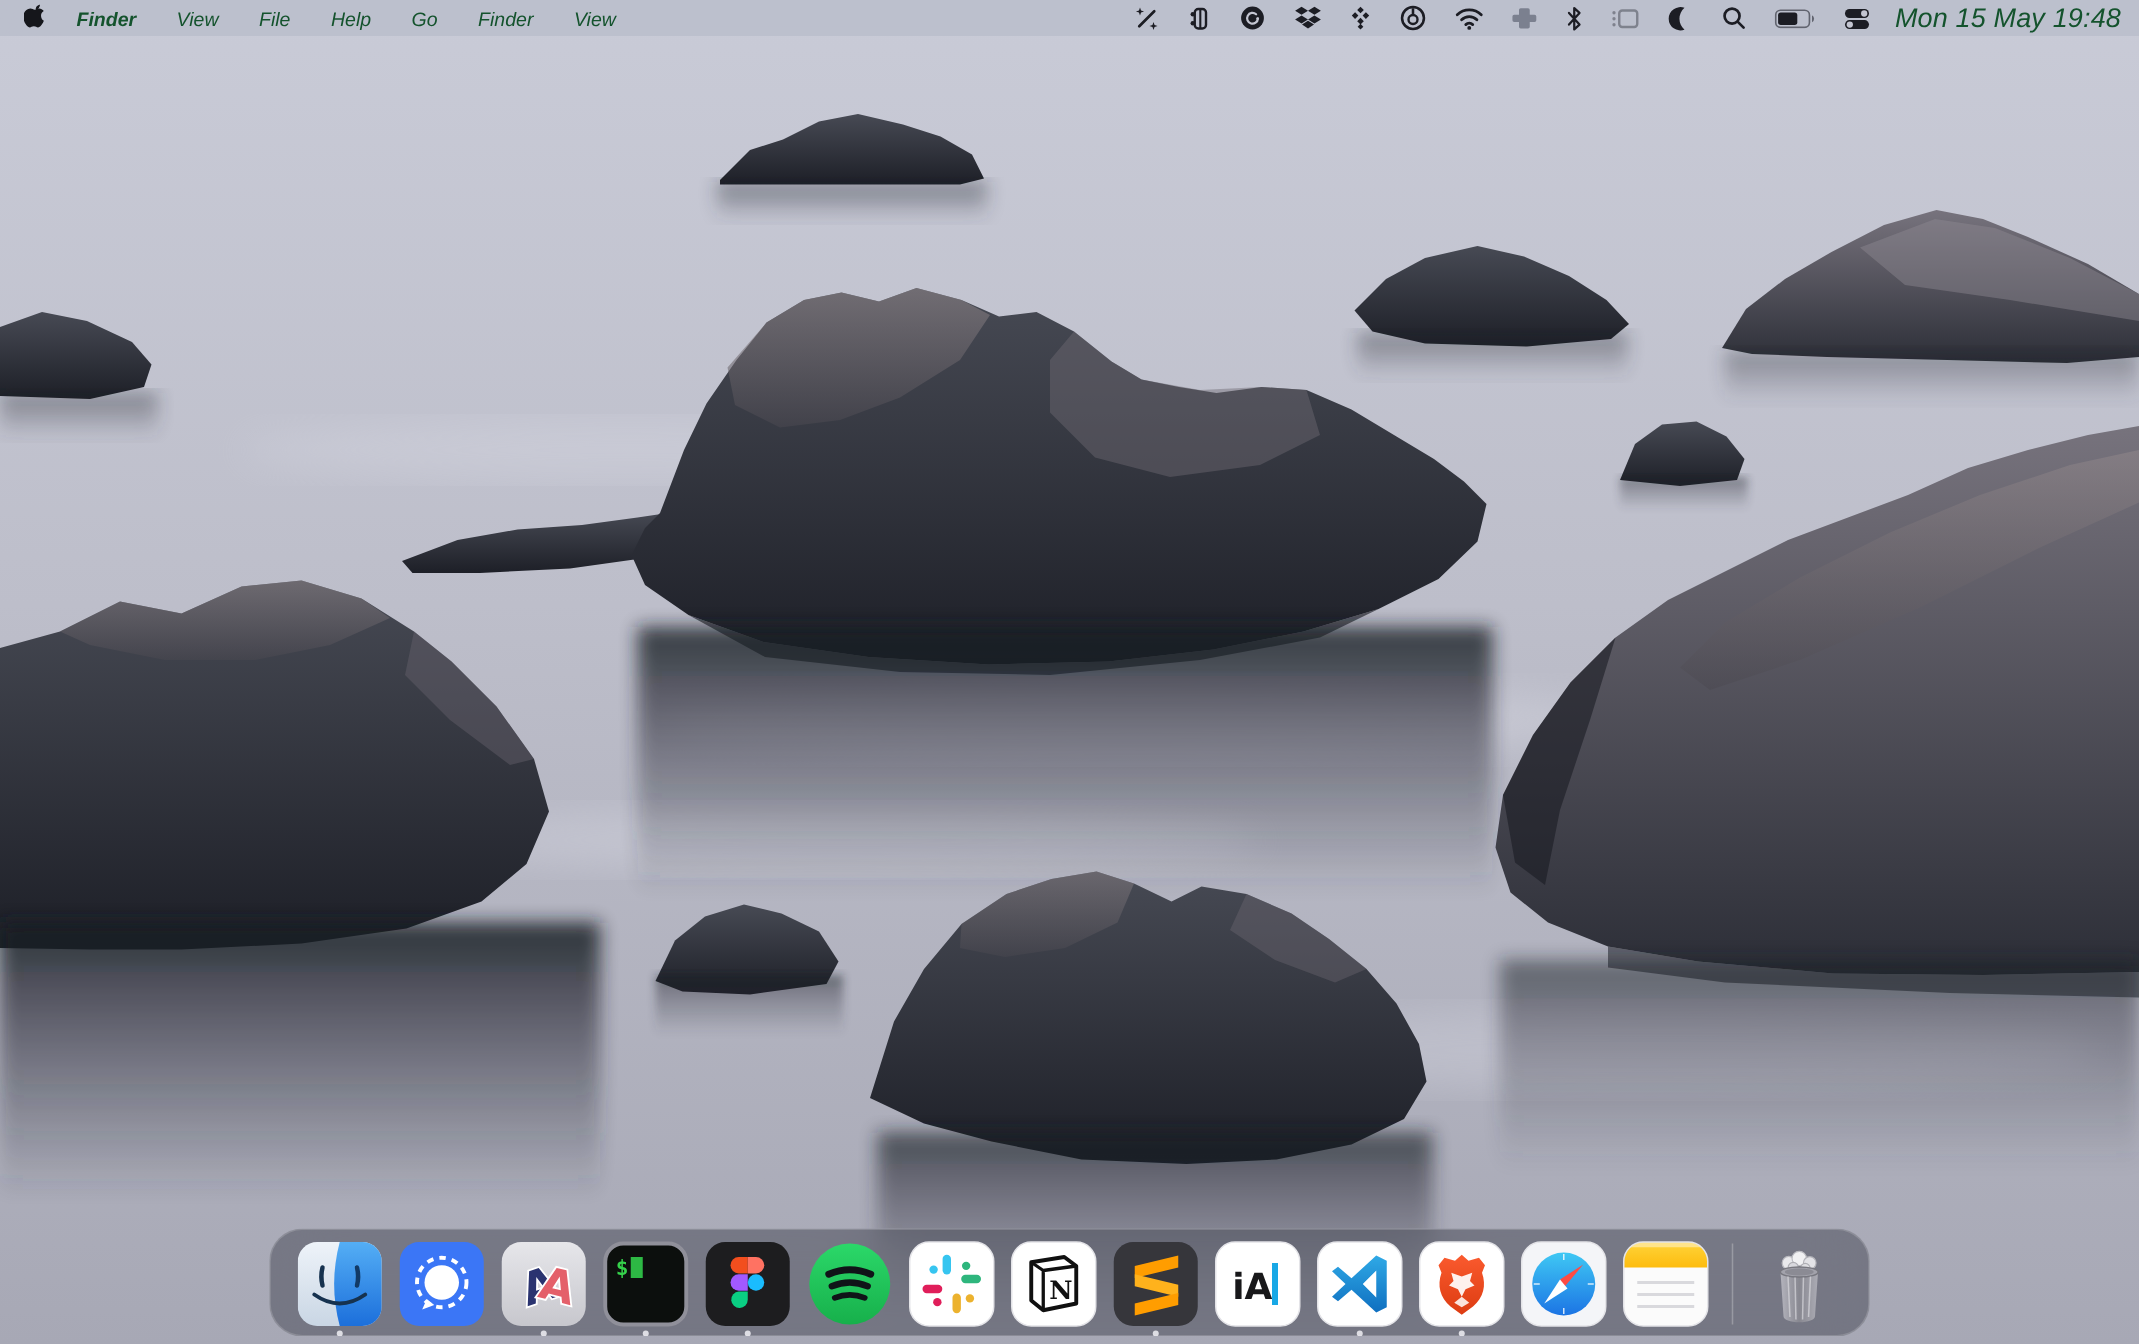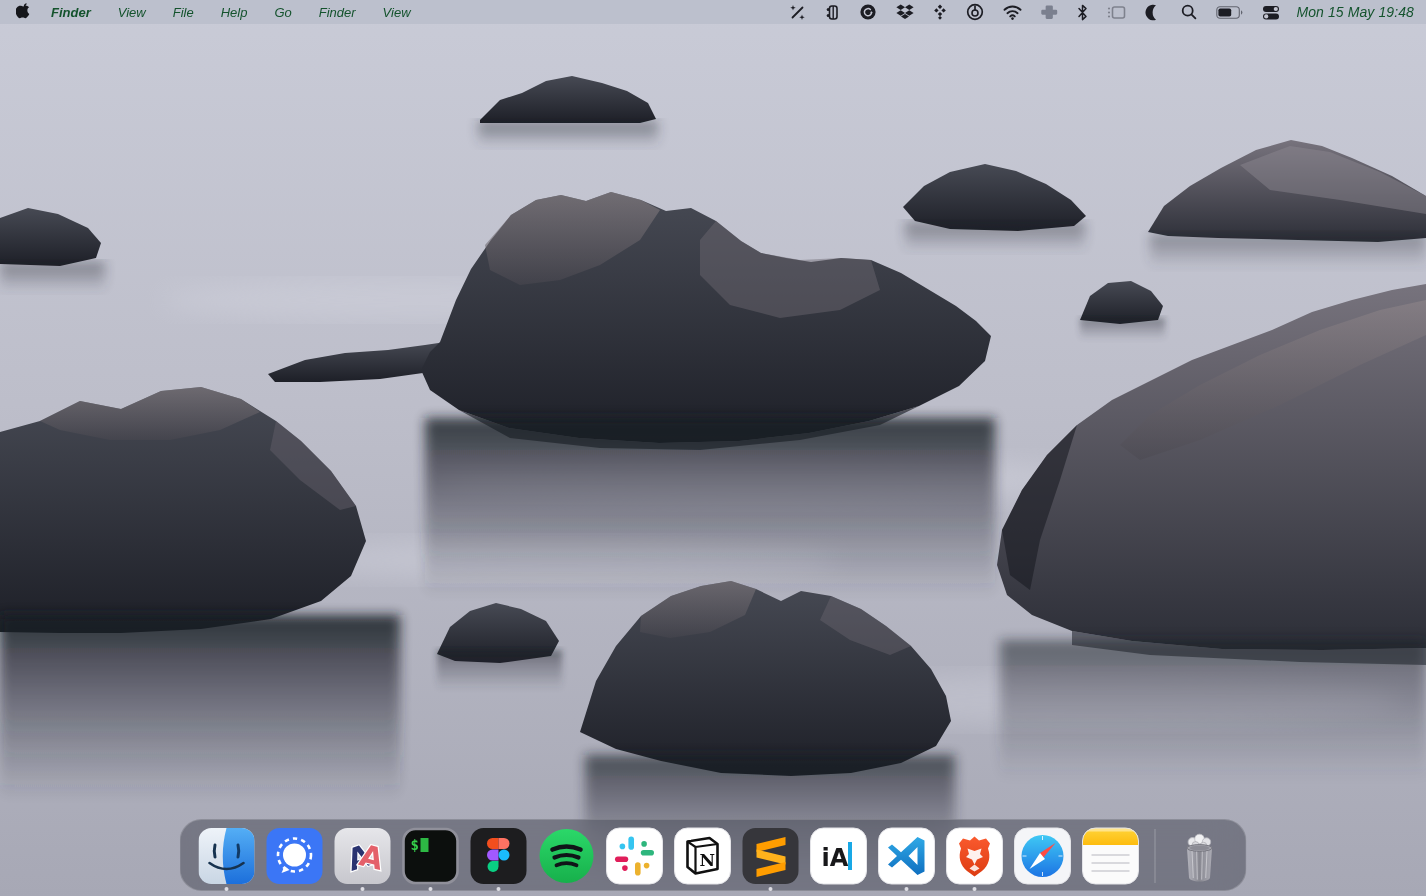--- a/index.html
+++ b/index.html
@@ -19,21 +19,21 @@
     display:flex;align-items:center;
     font-size:13px;color:#14532d;font-style:italic;
   }
   .menubar-left{display:flex;align-items:center;padding-left:16px;}
   .apple-menu{display:flex;align-items:center;margin-right:20px;cursor:default;}
   .menu-item{margin-right:27px;cursor:default;white-space:nowrap;}
   .menu-item.app-name{font-weight:bold;}
   .menubar-right{margin-left:auto;display:flex;align-items:center;padding-right:12px;}
   .status-icon{display:flex;align-items:center;justify-content:center;margin-left:19px;height:24px;cursor:default;}
   .status-icon svg{display:block;}
-  .clock{margin-left:16px;font-size:14px;white-space:nowrap;letter-spacing:0.1px;}
+  .clock{margin-left:16px;font-size:18px;white-space:nowrap;letter-spacing:0.1px;}
   
   .dock{
     position:absolute;left:50%;transform:translateX(-50%);bottom:5px;z-index:10;
     height:72px;border-radius:22px;
     background:rgba(62,64,78,0.48);
     border:1px solid rgba(255,255,255,0.16);
     backdrop-filter:blur(20px);
     display:flex;align-items:flex-start;
     padding:7px 12px 0 12px;
     box-sizing:border-box;

